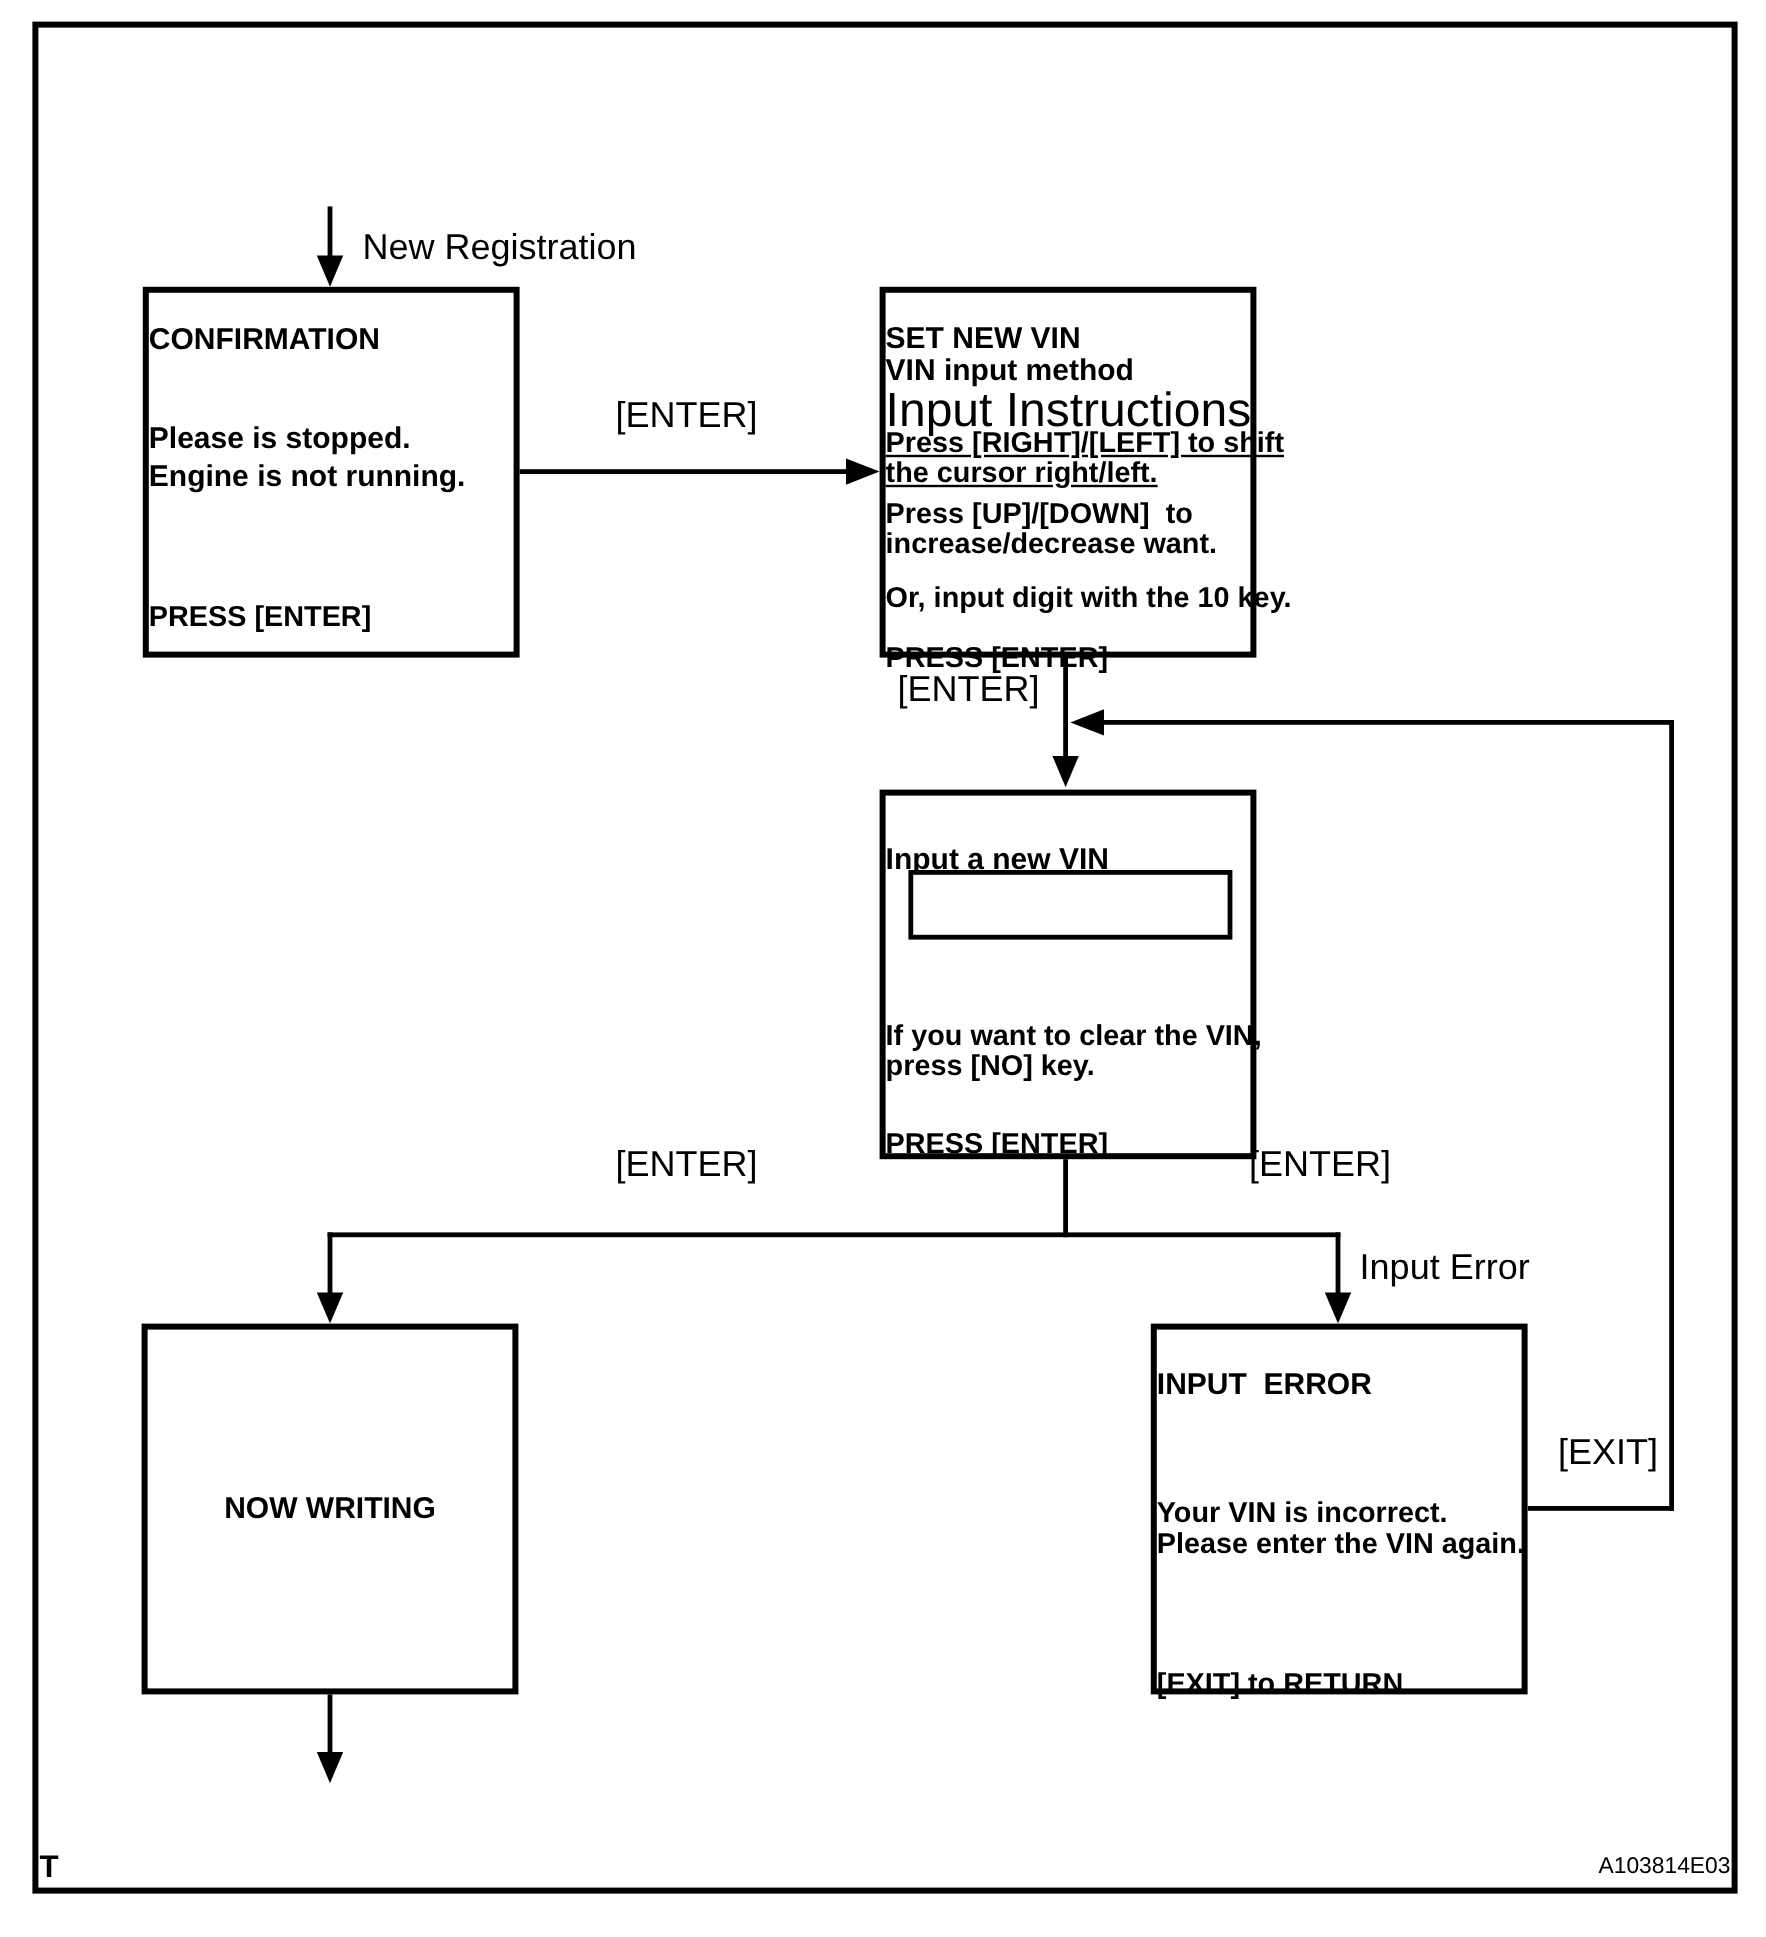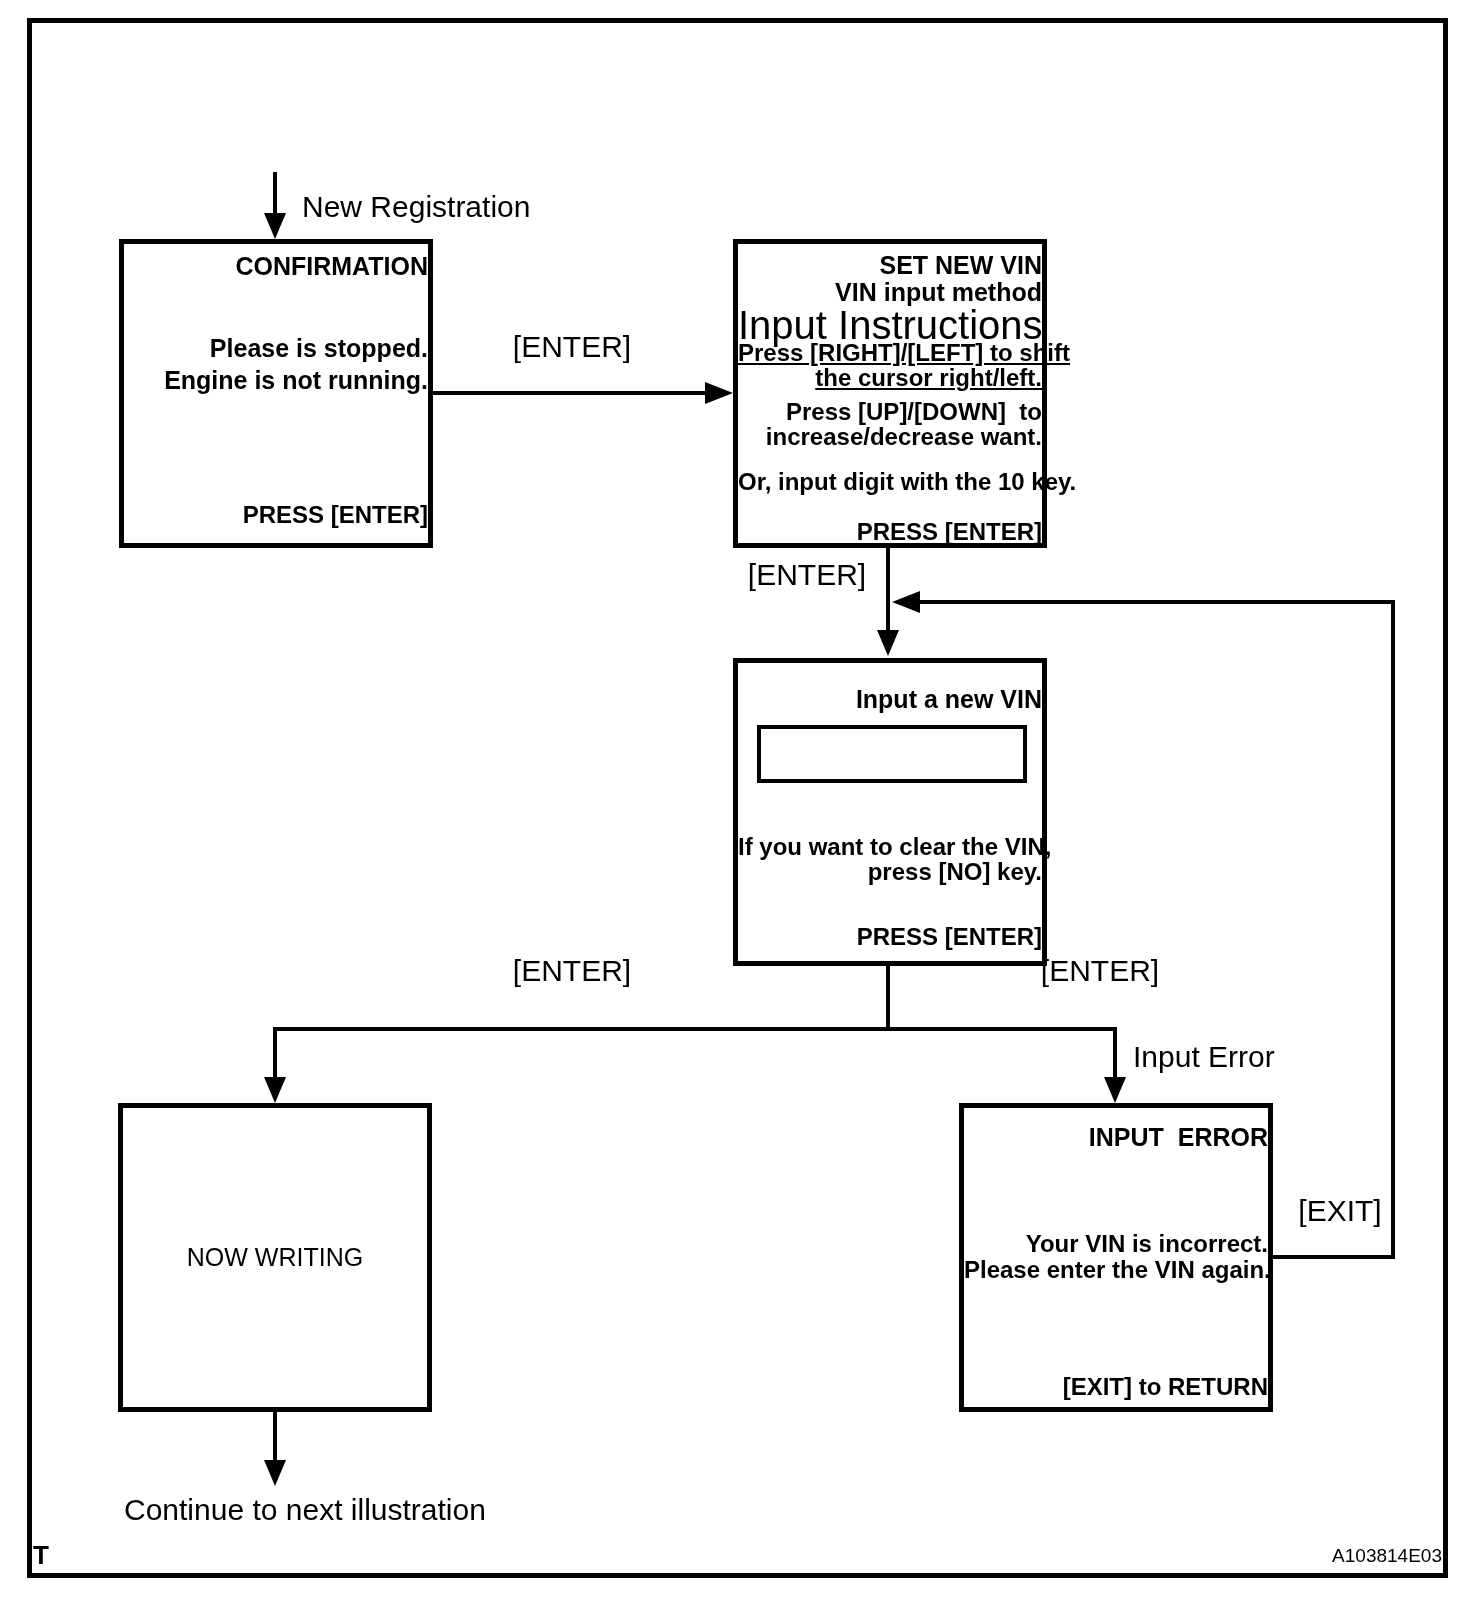--- a/index.html
+++ b/index.html
@@ -3,22 +3,22 @@
 <meta charset="utf-8">
 <style>
   html,body{margin:0;padding:0;background:#fff;}
   .canvas{
     position:relative;width:1472px;height:1614px;background:#fff;
     font-family:"Liberation Sans",sans-serif;color:#000;overflow:hidden;
   }
   .abs{position:absolute;}
   .line{position:absolute;background:#000;}
   .box{position:absolute;border:5px solid #000;background:#fff;box-sizing:border-box;}
-  .bline{position:absolute;width:100%;text-align:right;font-weight:bold;
-         font-size:24px;white-space:pre;line-height:1;}
+  .bline{position:absolute;width:100%;text-align:left;font-weight:bold;
+         font-size:24px;white-space:pre;line-height:1;margin-top:17px;}
   .btitle{font-size:25px;}
   .lbl{position:absolute;font-size:30px;white-space:pre;line-height:1;}
   .ctr{text-align:center;}
   
   .ah{position:absolute;width:0;height:0;}
   .ah-down{border-left:11px solid transparent;border-right:11px solid transparent;border-top:26px solid #000;}
   .ah-right{border-top:11px solid transparent;border-bottom:11px solid transparent;border-left:28px solid #000;}
   .ah-left{border-top:11px solid transparent;border-bottom:11px solid transparent;border-right:28px solid #000;}
   .inrect{position:absolute;border:4px solid #000;background:#fff;box-sizing:border-box;}
   .code{font-size:19px;}
@@ -81,26 +81,25 @@
   <div class="line" style="left:273px;top:1027px;width:4px;height:52px;"></div>
   <div class="ah ah-down" style="left:264px;top:1077px;"></div>
   <div class="line" style="left:1113px;top:1027px;width:4px;height:52px;"></div>
   <div class="ah ah-down" style="left:1104px;top:1077px;"></div>
 
   <div class="lbl ctr" style="left:502px;top:956px;width:140px;">[ENTER]</div>
   <div class="lbl ctr" style="left:1030px;top:956px;width:140px;">[ENTER]</div>
   <div class="lbl" style="left:1133px;top:1042px;">Input Error</div>
 
   <div class="box" style="left:118px;top:1103px;width:314px;height:309px;display:flex;align-items:center;justify-content:center;">
-    <span class="btitle" style="font-weight:normal;font-size:25px;white-space:pre;">NOW WRITING</span>
+    <span class="btitle" style="font-weight:bold;font-size:25px;white-space:pre;">NOW WRITING</span>
   </div>
 
   <div class="line" style="left:273px;top:1412px;width:4px;height:50px;"></div>
   <div class="ah ah-down" style="left:264px;top:1460px;"></div>
-  <div class="lbl" style="left:124px;top:1495px;">Continue to next illustration</div>
 
   <div class="box" style="left:959px;top:1103px;width:314px;height:309px;">
     <div class="bline btitle" style="top:17px;">INPUT  ERROR</div>
     <div class="bline" style="top:124px;">Your VIN is incorrect.</div>
     <div class="bline" style="top:150px;">Please enter the VIN again.</div>
     <div class="bline" style="top:267px;">[EXIT] to RETURN</div>
   </div>
 
   <div class="lbl tmark" style="left:33px;top:1542px;">T</div>
   <div class="lbl code" style="right:30px;top:1546px;">A103814E03</div>

